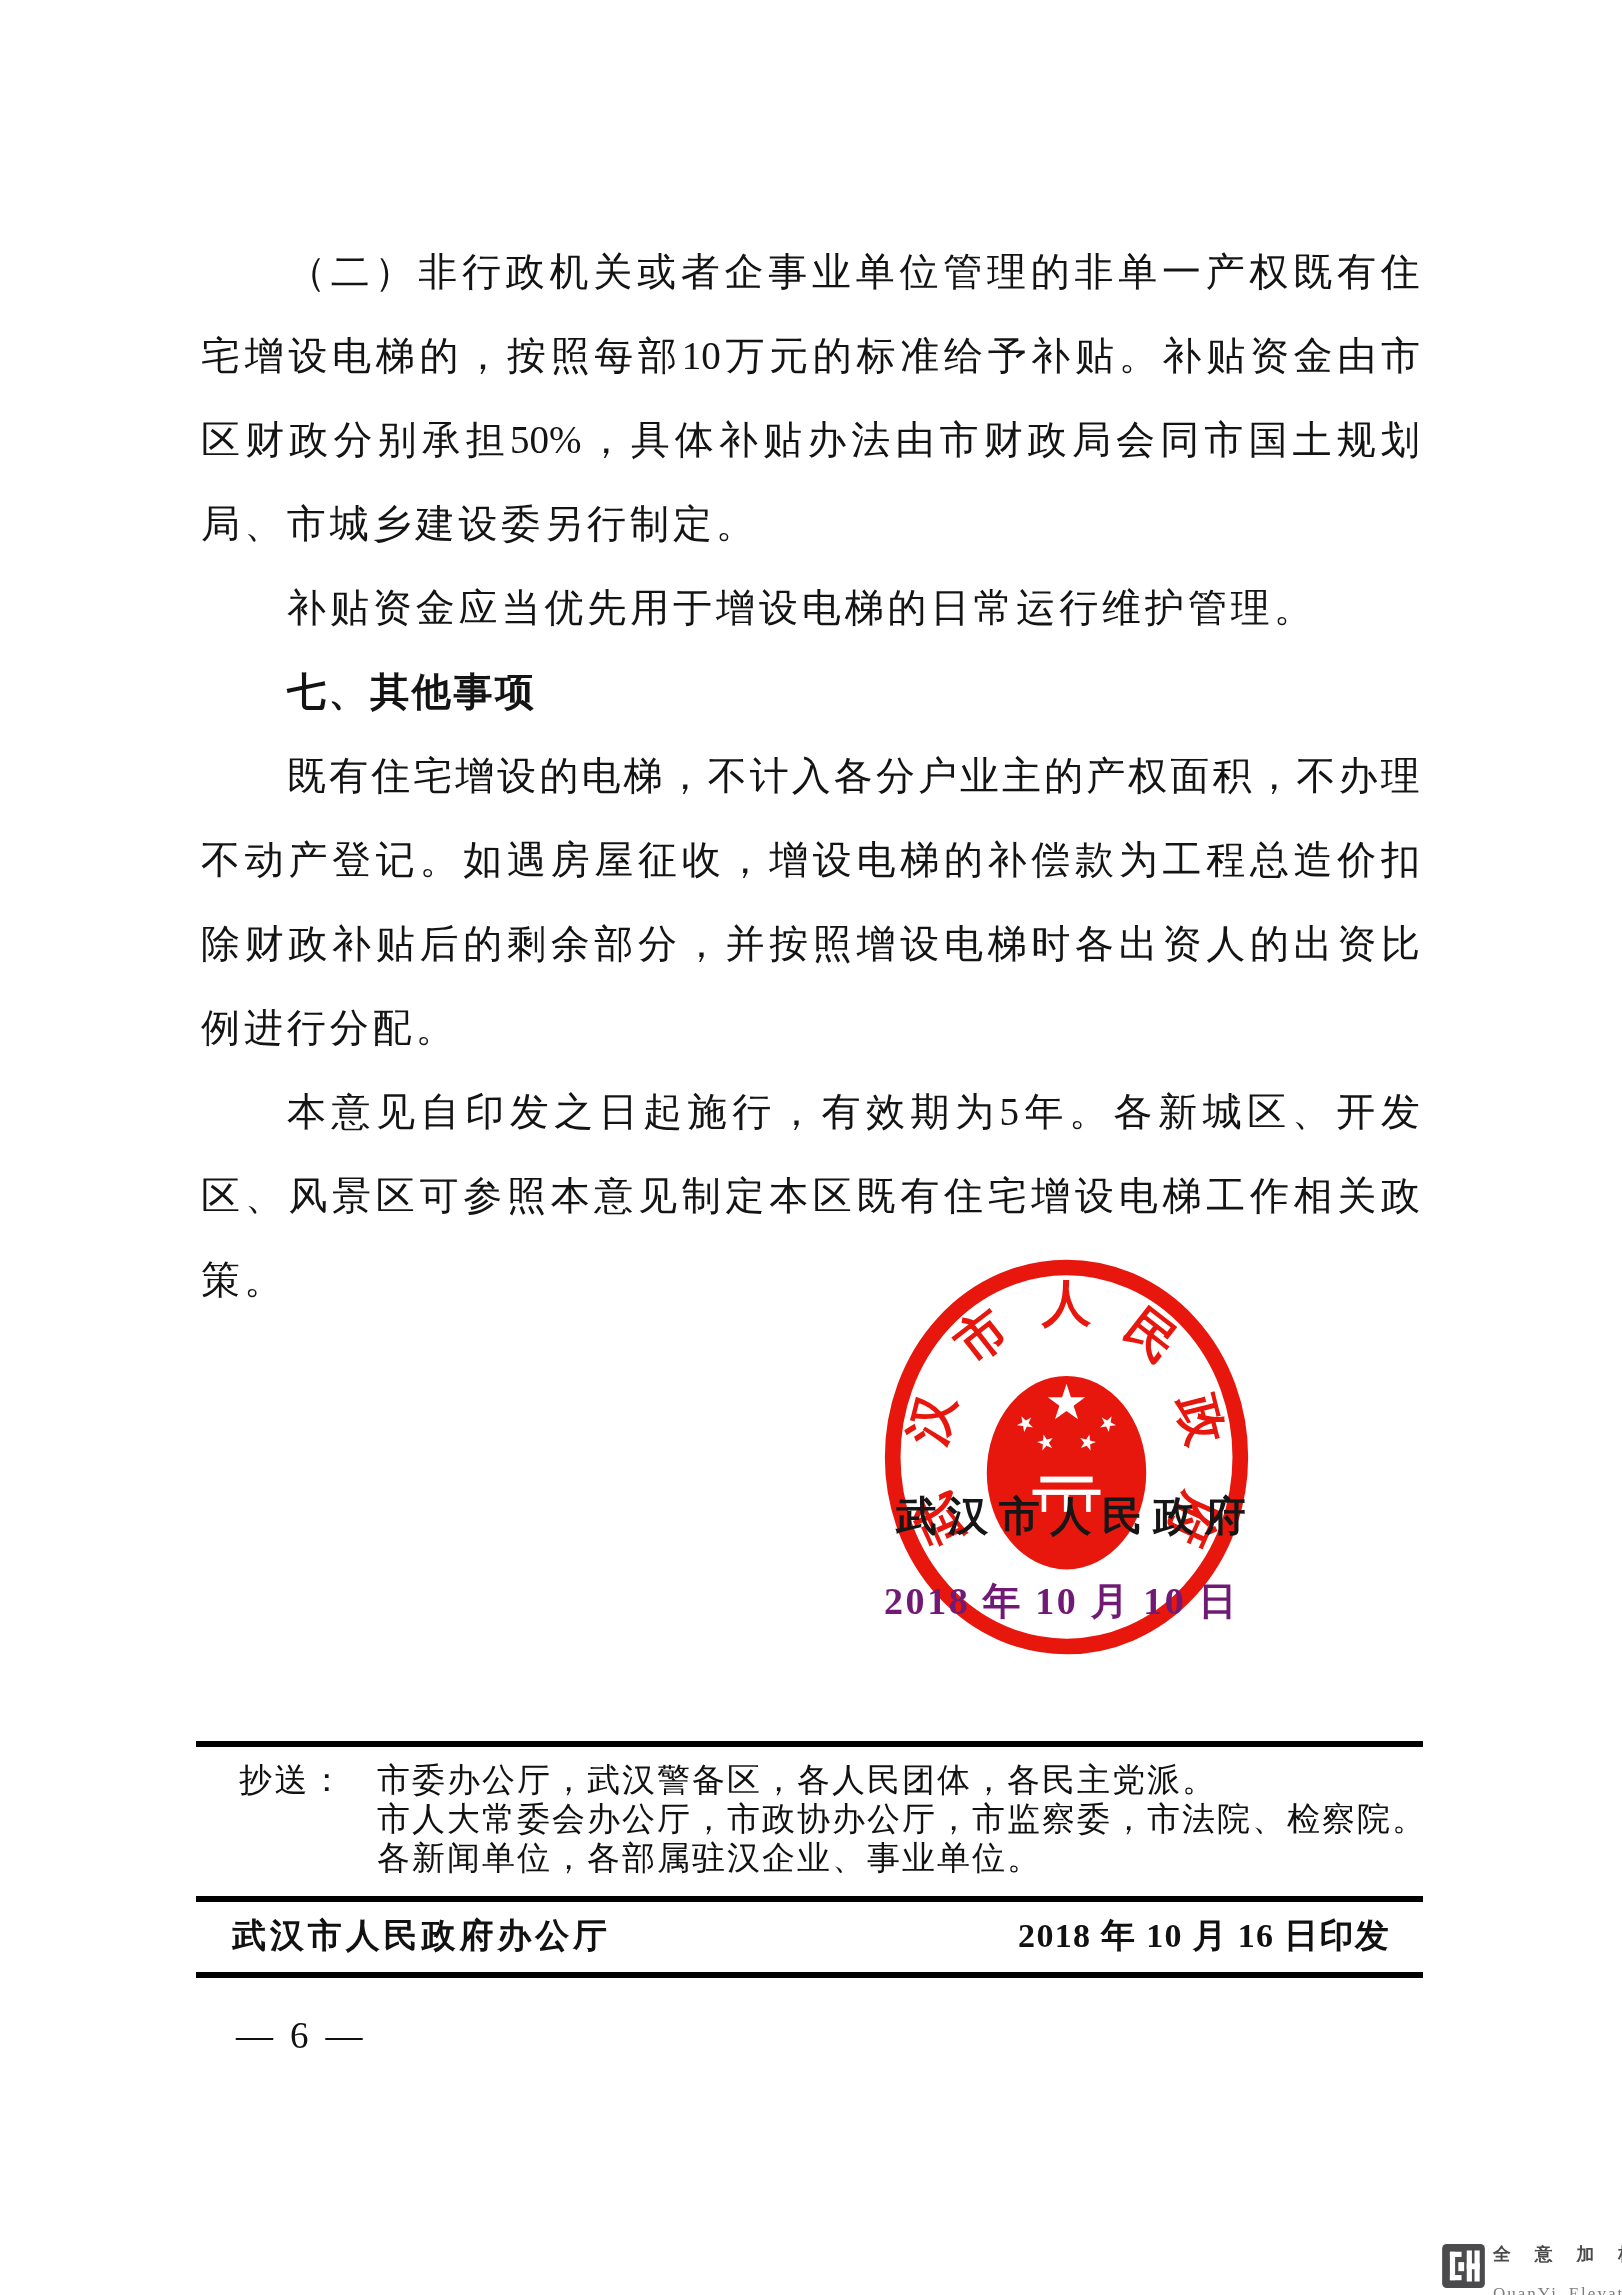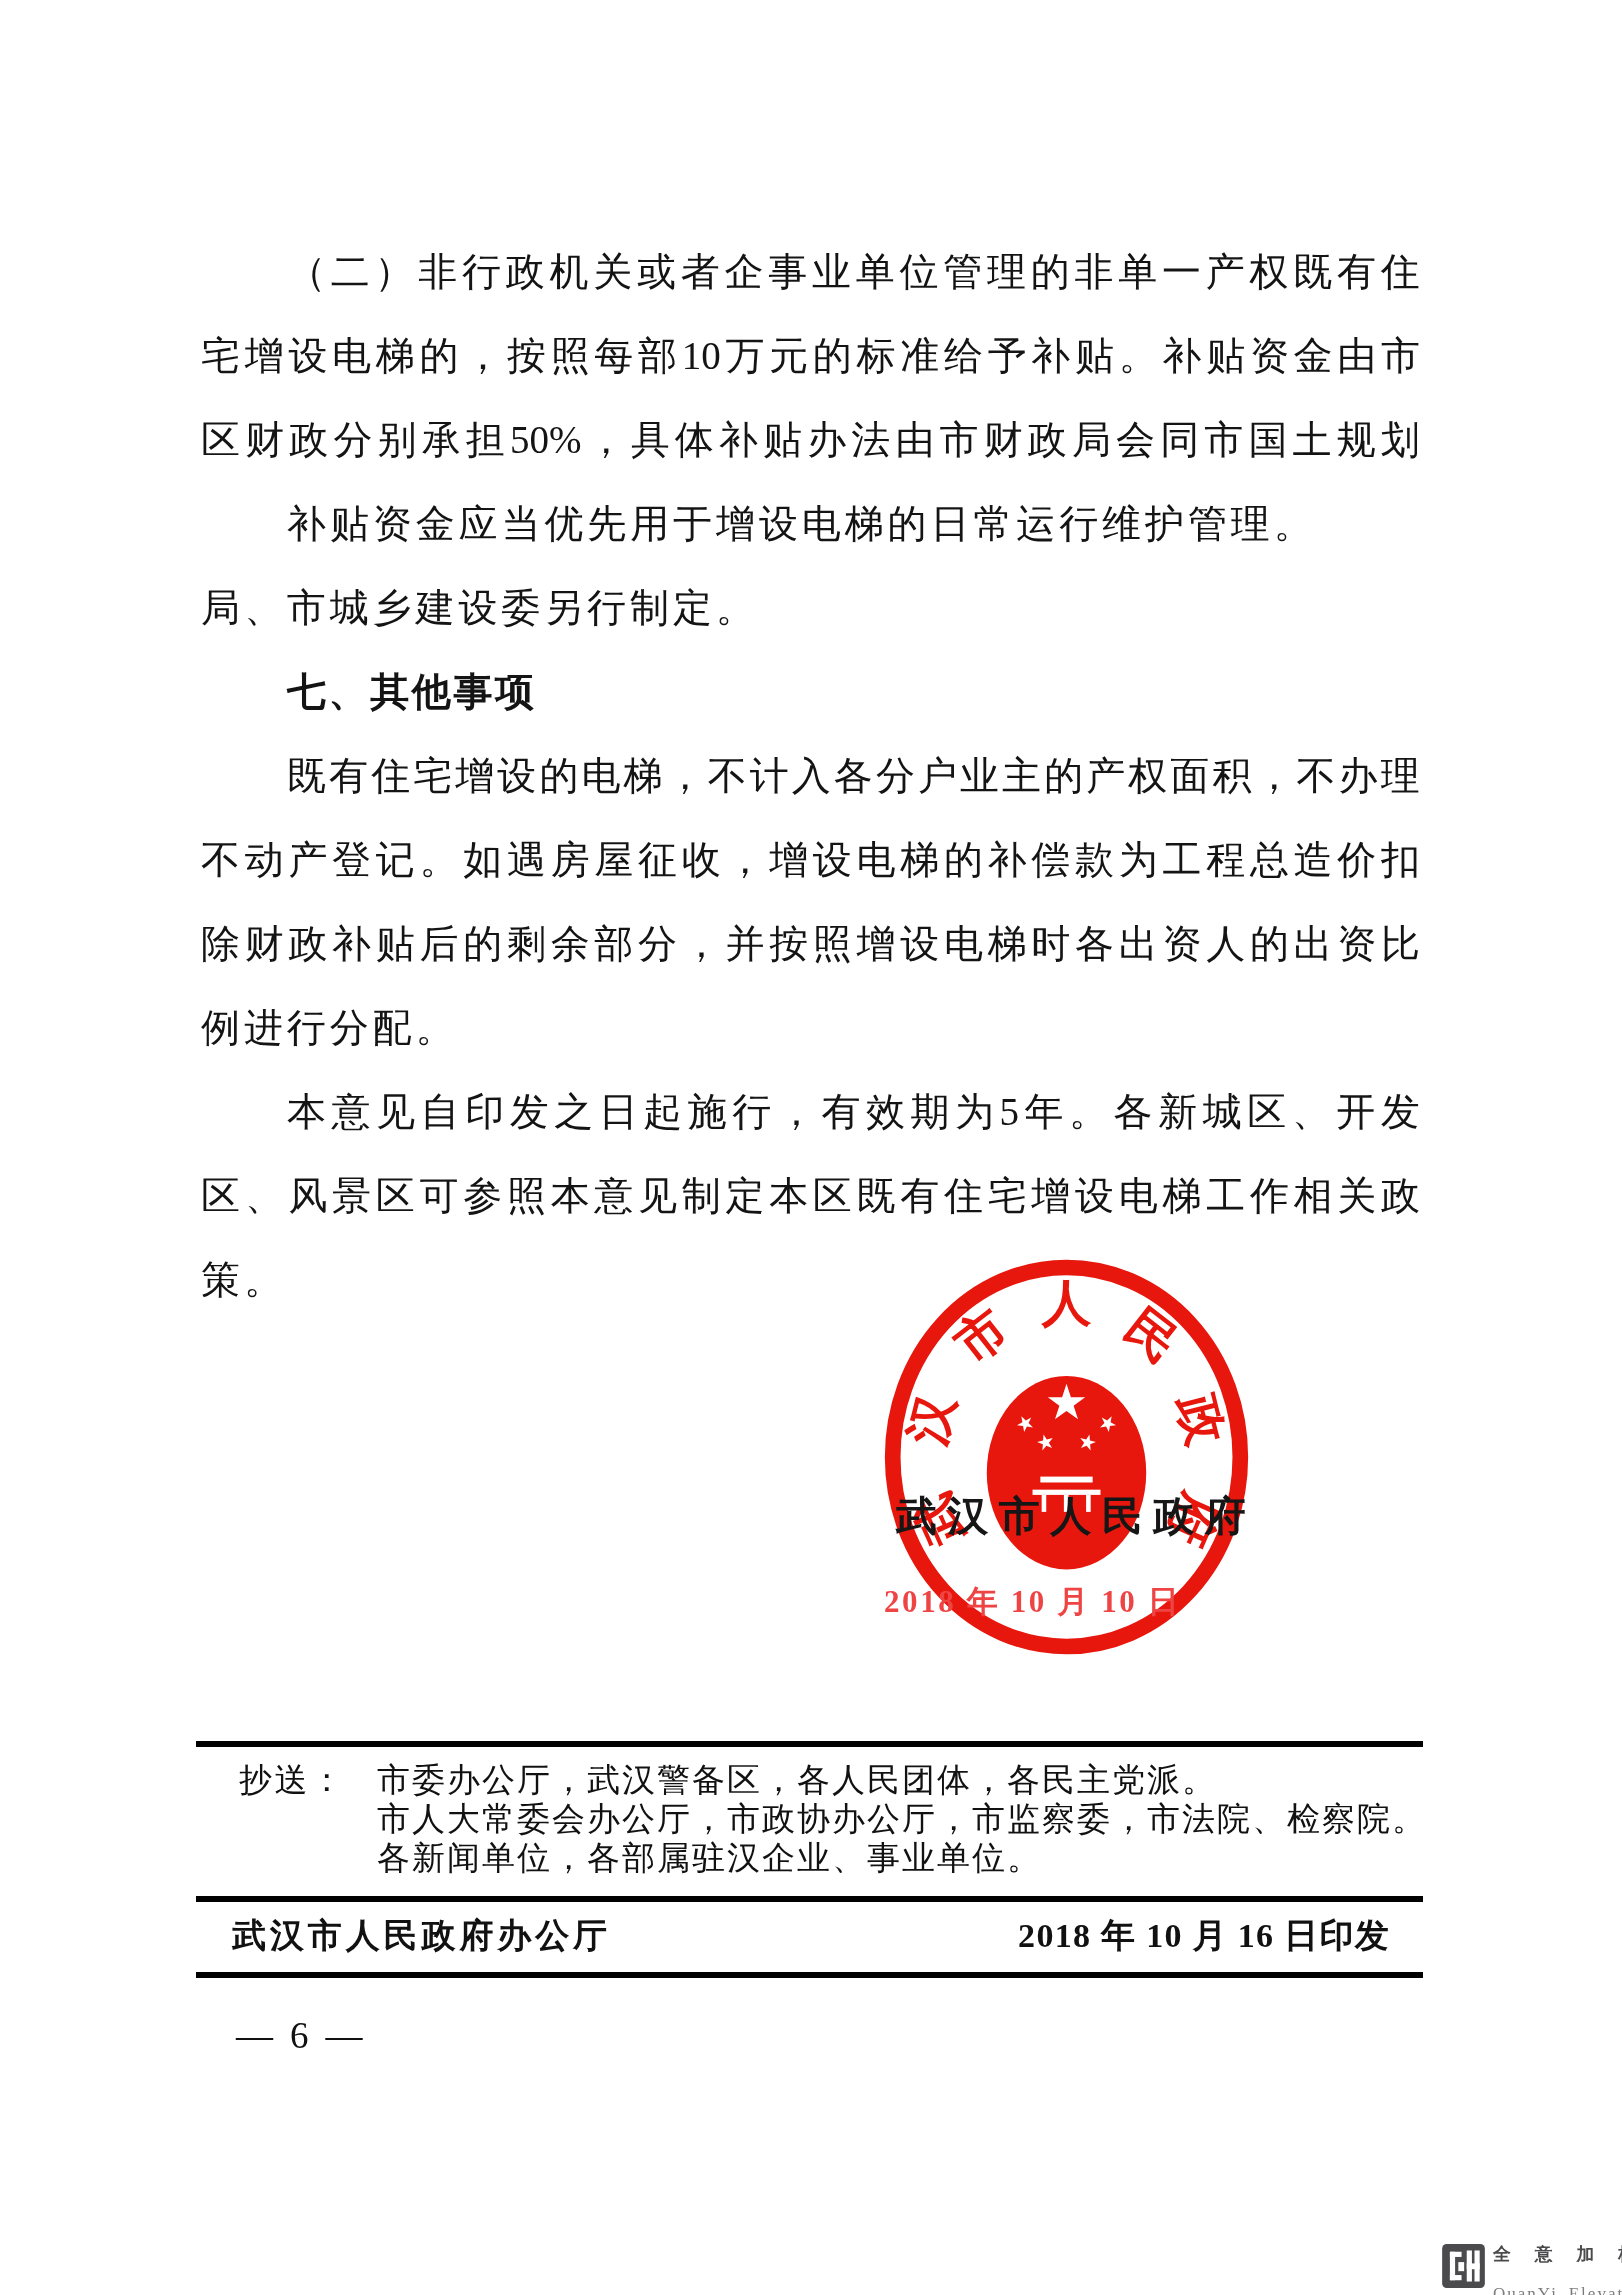--- a/index.html
+++ b/index.html
@@ -26,22 +26,22 @@
   .seal-arc-char{
     font-family:"Liberation Serif","DejaVu Serif",serif;font-weight:700;
   }
   .seal-name{
     position:absolute;left:893px;top:1493px;width:366px;height:46px;
     font-size:41px;line-height:46px;letter-spacing:10.5px;font-weight:600;
     color:#161616;white-space:nowrap;z-index:5;text-align:center;
   }
   .seal-date{
     position:absolute;left:884px;top:1580px;width:366px;height:43px;
-    font-size:31px;line-height:43px;letter-spacing:2.6px;font-weight:600;
-    color:#ef4444;white-space:nowrap;z-index:5;
+    font-size:38px;line-height:43px;letter-spacing:2.6px;font-weight:600;
+    color:#701a75;white-space:nowrap;z-index:5;
   }
   
   .rule{position:absolute;left:196px;width:1227px;height:5.9px;background:#000;}
   .rule-1{top:1741px;}
   .rule-2{top:1896px;}
   .rule-3{top:1972px;}
   .cc-block{position:absolute;left:239px;top:1761px;width:1178px;font-size:33px;color:#111;}
   .cc-label{position:absolute;left:0;top:0;line-height:39px;letter-spacing:2.6px;}
   .cc-lines{position:absolute;left:118px;top:0;width:1060px;}
   .cc-line{line-height:39px;letter-spacing:2px;white-space:nowrap;margin-left:20px;}
@@ -158,22 +158,22 @@
         <span>政</span>
         <span>局</span>
         <span>会</span>
         <span>同</span>
         <span>市</span>
         <span>国</span>
         <span>土</span>
         <span>规</span>
         <span>划</span>
       </div>
+    <div class="line">局、市城乡建设委另行制定。</div>
     <div class="line indent">补贴资金应当优先用于增设电梯的日常运行维护管理。</div>
-    <div class="line">局、市城乡建设委另行制定。</div>
     <div class="line heading indent">七、其他事项</div>
     <div class="line jline indent">
         <span>既</span>
         <span>有</span>
         <span>住</span>
         <span>宅</span>
         <span>增</span>
         <span>设</span>
         <span>的</span>
         <span>电</span>

